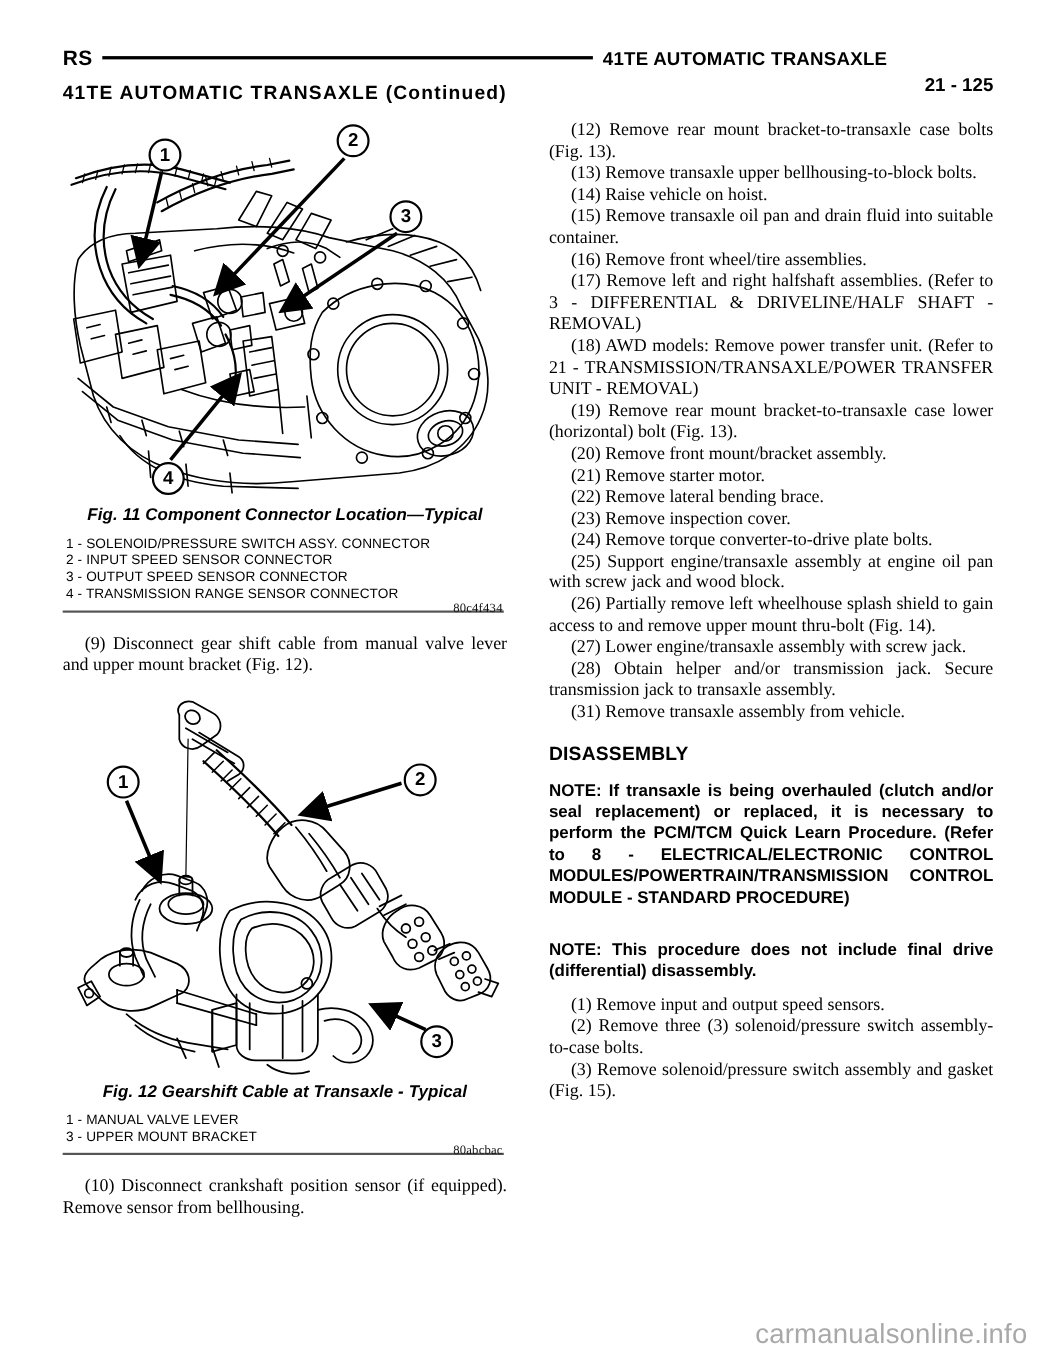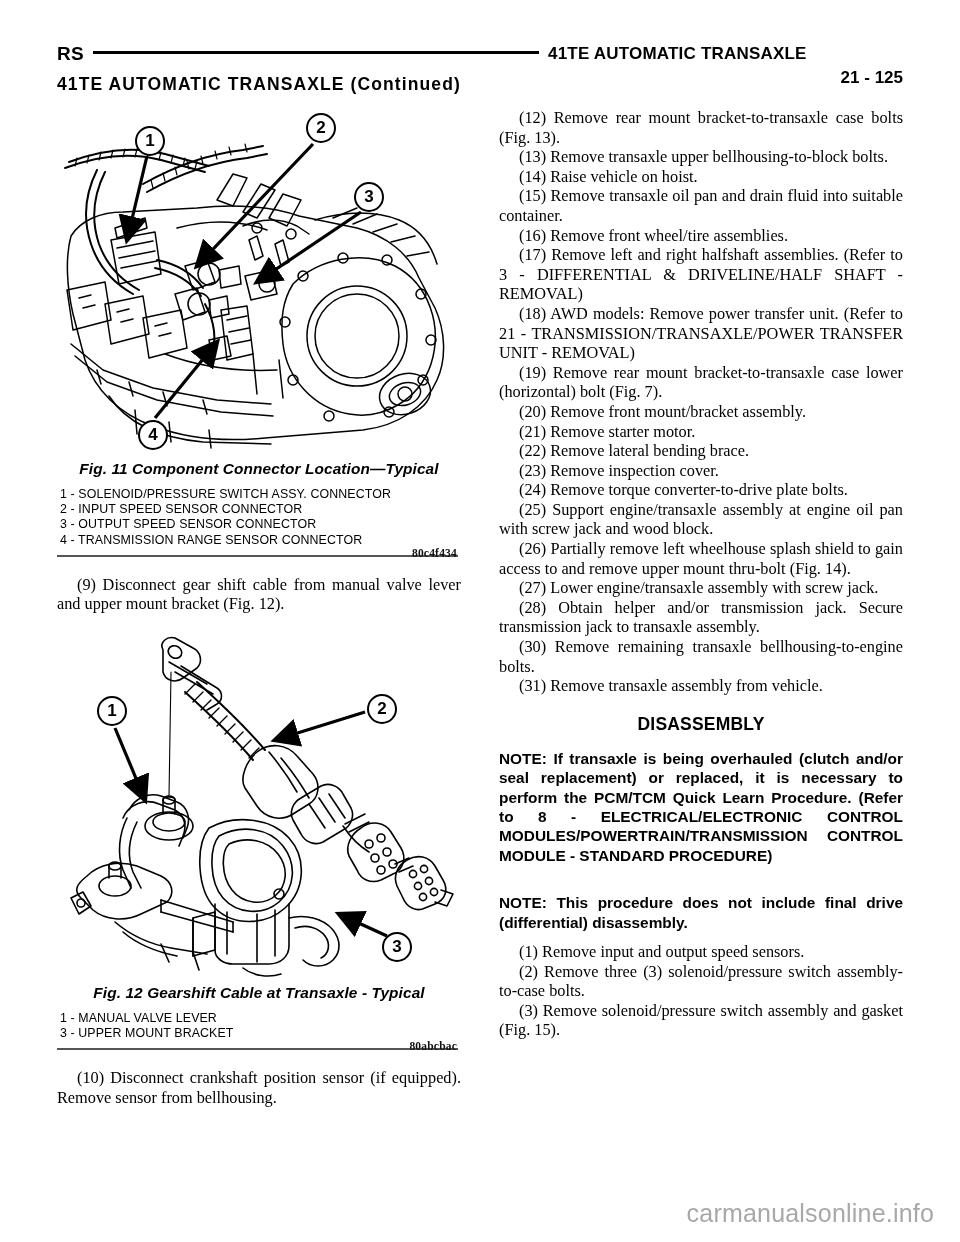--- a/index.html
+++ b/index.html
@@ -91,21 +91,21 @@
     width: 404px;
     height: 352px;
   }
   .fig-art svg { display: block; width: 100%; height: 100%; }
   .fig-code {
     position: absolute;
     right: 4px;
     bottom: -2px;
     font-family: "Liberation Serif", serif;
     font-size: 11.5px;
-    font-weight: bold;
+    font-weight: normal;
     letter-spacing: 0.2px;
     color: #111;
   }
   .fig-caption {
     text-align: center;
     font-family: "Liberation Sans", sans-serif;
     font-weight: bold;
     font-style: italic;
     font-size: 15.4px;
     letter-spacing: 0.1px;
@@ -125,21 +125,20 @@
     width: 401px;
   }
 
   
   h2.section-head {
     font-family: "Liberation Sans", sans-serif;
     font-weight: bold;
     font-size: 17.5px;
     letter-spacing: 0.2px;
     margin: 18px 0 0 0;
-    text-align: center;
   }
   p.note {
     font-family: "Liberation Sans", sans-serif;
     font-weight: bold;
     font-size: 15.4px;
     line-height: 19.4px;
     text-align: justify;
     margin: 14px 0 0 0;
     hyphens: none;
   }
@@ -467,31 +466,30 @@
 </div>
 
 <div class="col col-right">
   <p class="body">(12) Remove rear mount bracket-to-transaxle case bolts (Fig. 13).</p>
   <p class="body">(13) Remove transaxle upper bellhousing-to-block bolts.</p>
   <p class="body">(14) Raise vehicle on hoist.</p>
   <p class="body">(15) Remove transaxle oil pan and drain fluid into suitable container.</p>
   <p class="body">(16) Remove front wheel/tire assemblies.</p>
   <p class="body">(17) Remove left and right halfshaft assemblies. (Refer to 3 - DIFFERENTIAL &amp; DRIVELINE/HALF SHAFT - REMOVAL)</p>
   <p class="body">(18) AWD models: Remove power transfer unit. (Refer to 21 - TRANSMISSION/TRANSAXLE/POWER TRANSFER UNIT - REMOVAL)</p>
-  <p class="body">(19) Remove rear mount bracket-to-transaxle case lower (horizontal) bolt (Fig. 7).</p>
+  <p class="body">(19) Remove rear mount bracket-to-transaxle case lower (horizontal) bolt (Fig. 13).</p>
   <p class="body">(20) Remove front mount/bracket assembly.</p>
   <p class="body">(21) Remove starter motor.</p>
   <p class="body">(22) Remove lateral bending brace.</p>
   <p class="body">(23) Remove inspection cover.</p>
   <p class="body">(24) Remove torque converter-to-drive plate bolts.</p>
   <p class="body">(25) Support engine/transaxle assembly at engine oil pan with screw jack and wood block.</p>
   <p class="body">(26) Partially remove left wheelhouse splash shield to gain access to and remove upper mount thru-bolt (Fig. 14).</p>
   <p class="body">(27) Lower engine/transaxle assembly with screw jack.</p>
   <p class="body">(28) Obtain helper and/or transmission jack. Secure transmission jack to transaxle assembly.</p>
-  <p class="body">(30) Remove remaining transaxle bellhousing-to-engine bolts.</p>
   <p class="body">(31) Remove transaxle assembly from vehicle.</p>
 
   <h2 class="section-head">DISASSEMBLY</h2>
 
   <p class="note">NOTE: If transaxle is being overhauled (clutch and/or seal replacement) or replaced, it is necessary to perform the PCM/TCM Quick Learn Procedure. (Refer to 8 - ELECTRICAL/ELECTRONIC CONTROL MODULES/POWERTRAIN/TRANSMISSION CONTROL MODULE - STANDARD PROCEDURE)</p>
 
   <div class="spacer-14"></div>
   <p class="note">NOTE: This procedure does not include final drive (differential) disassembly.</p>
 
   <div class="spacer-10"></div>

